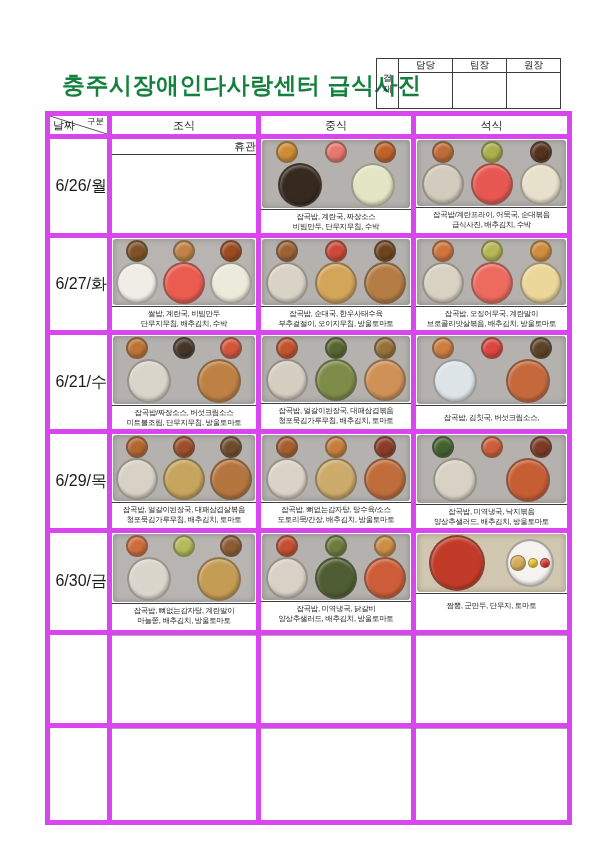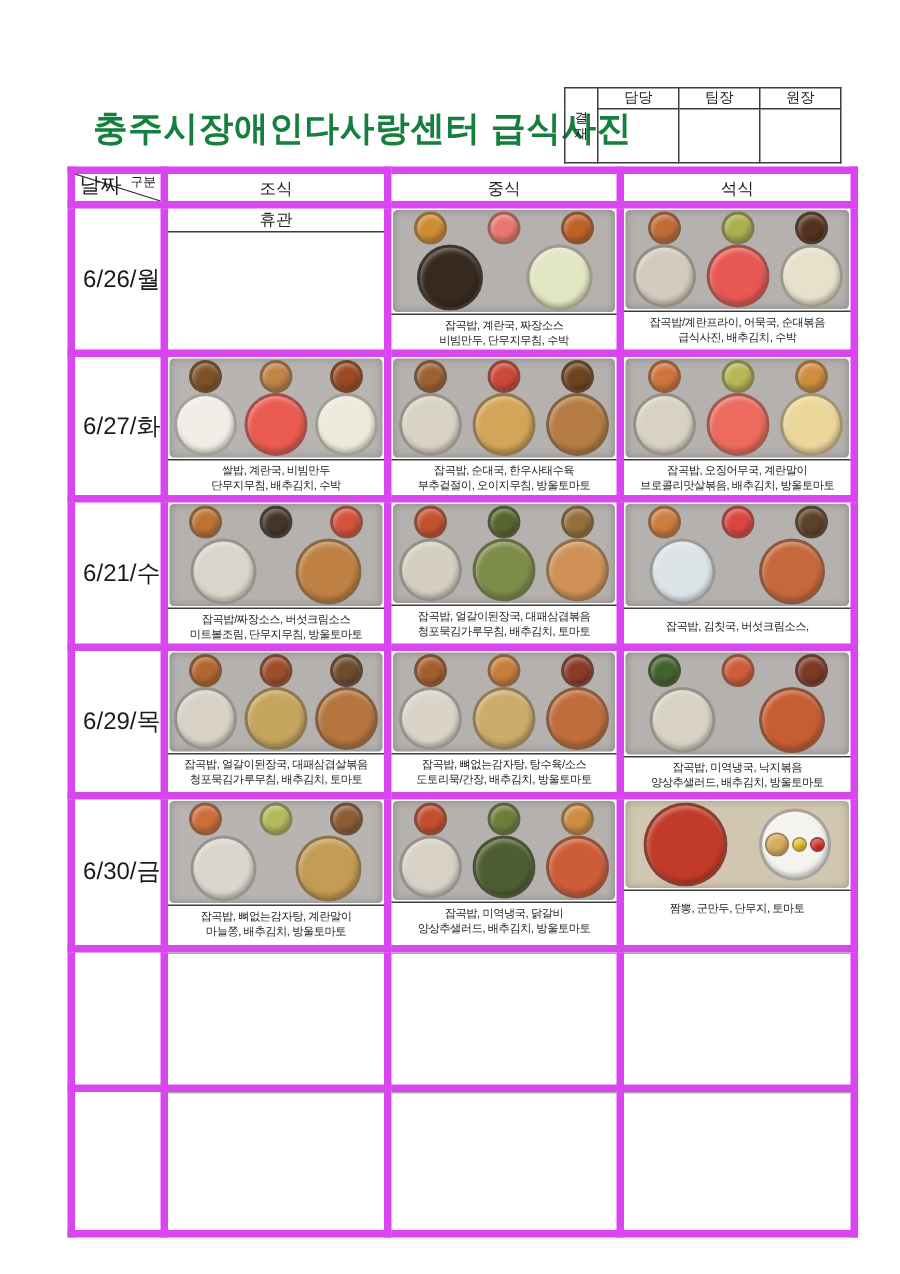--- a/index.html
+++ b/index.html
@@ -23,26 +23,26 @@
 
   
   table.grid { position:absolute; left:45px; top:111px; border-collapse:collapse;
                table-layout:fixed; }
   table.grid th, table.grid td { border:5px solid #d946ef; padding:0; }
   .grid th.meal-head { height:23px; font-size:11px; font-weight:normal; text-align:center;
                        vertical-align:middle; }
   .grid th.corner { position:relative; overflow:hidden; }
   .corner svg.diag { position:absolute; left:0; top:0; width:100%; height:100%; }
   .corner .corner-top { position:absolute; right:3px; top:0px; font-size:8.5px; font-weight:normal; }
-  .corner .corner-bottom { position:absolute; left:3px; bottom:1px; font-size:14px; font-weight:normal; }
+  .corner .corner-bottom { position:absolute; left:3px; bottom:1px; font-size:11px; font-weight:normal; }
 
   td.date { text-align:right; vertical-align:middle; font-size:16px; }
   td.meal { vertical-align:top; }
   .cellwrap { display:flex; flex-direction:column; width:100%; height:100%; }
-  .photoarea { flex:1 1 auto; display:flex; align-items:center; justify-content:center;
+  .photoarea { flex:1 1 auto; display:flex; align-items:center; justify-content:flex-end;
                overflow:hidden; position:relative; }
   .note { font-size:11px; color:#222; }
   .caption { flex:0 0 24px; height:24px; border-top:1px solid #3c3c3c;
              display:flex; flex-direction:column; justify-content:center;
              text-align:center; overflow:hidden; }
   .caption.light { border-top-color:#a8a8a8; }
   .caption .cl { font-size:7.5px; line-height:10px; letter-spacing:-0.3px;
                  white-space:nowrap; color:#222; }
 
   

